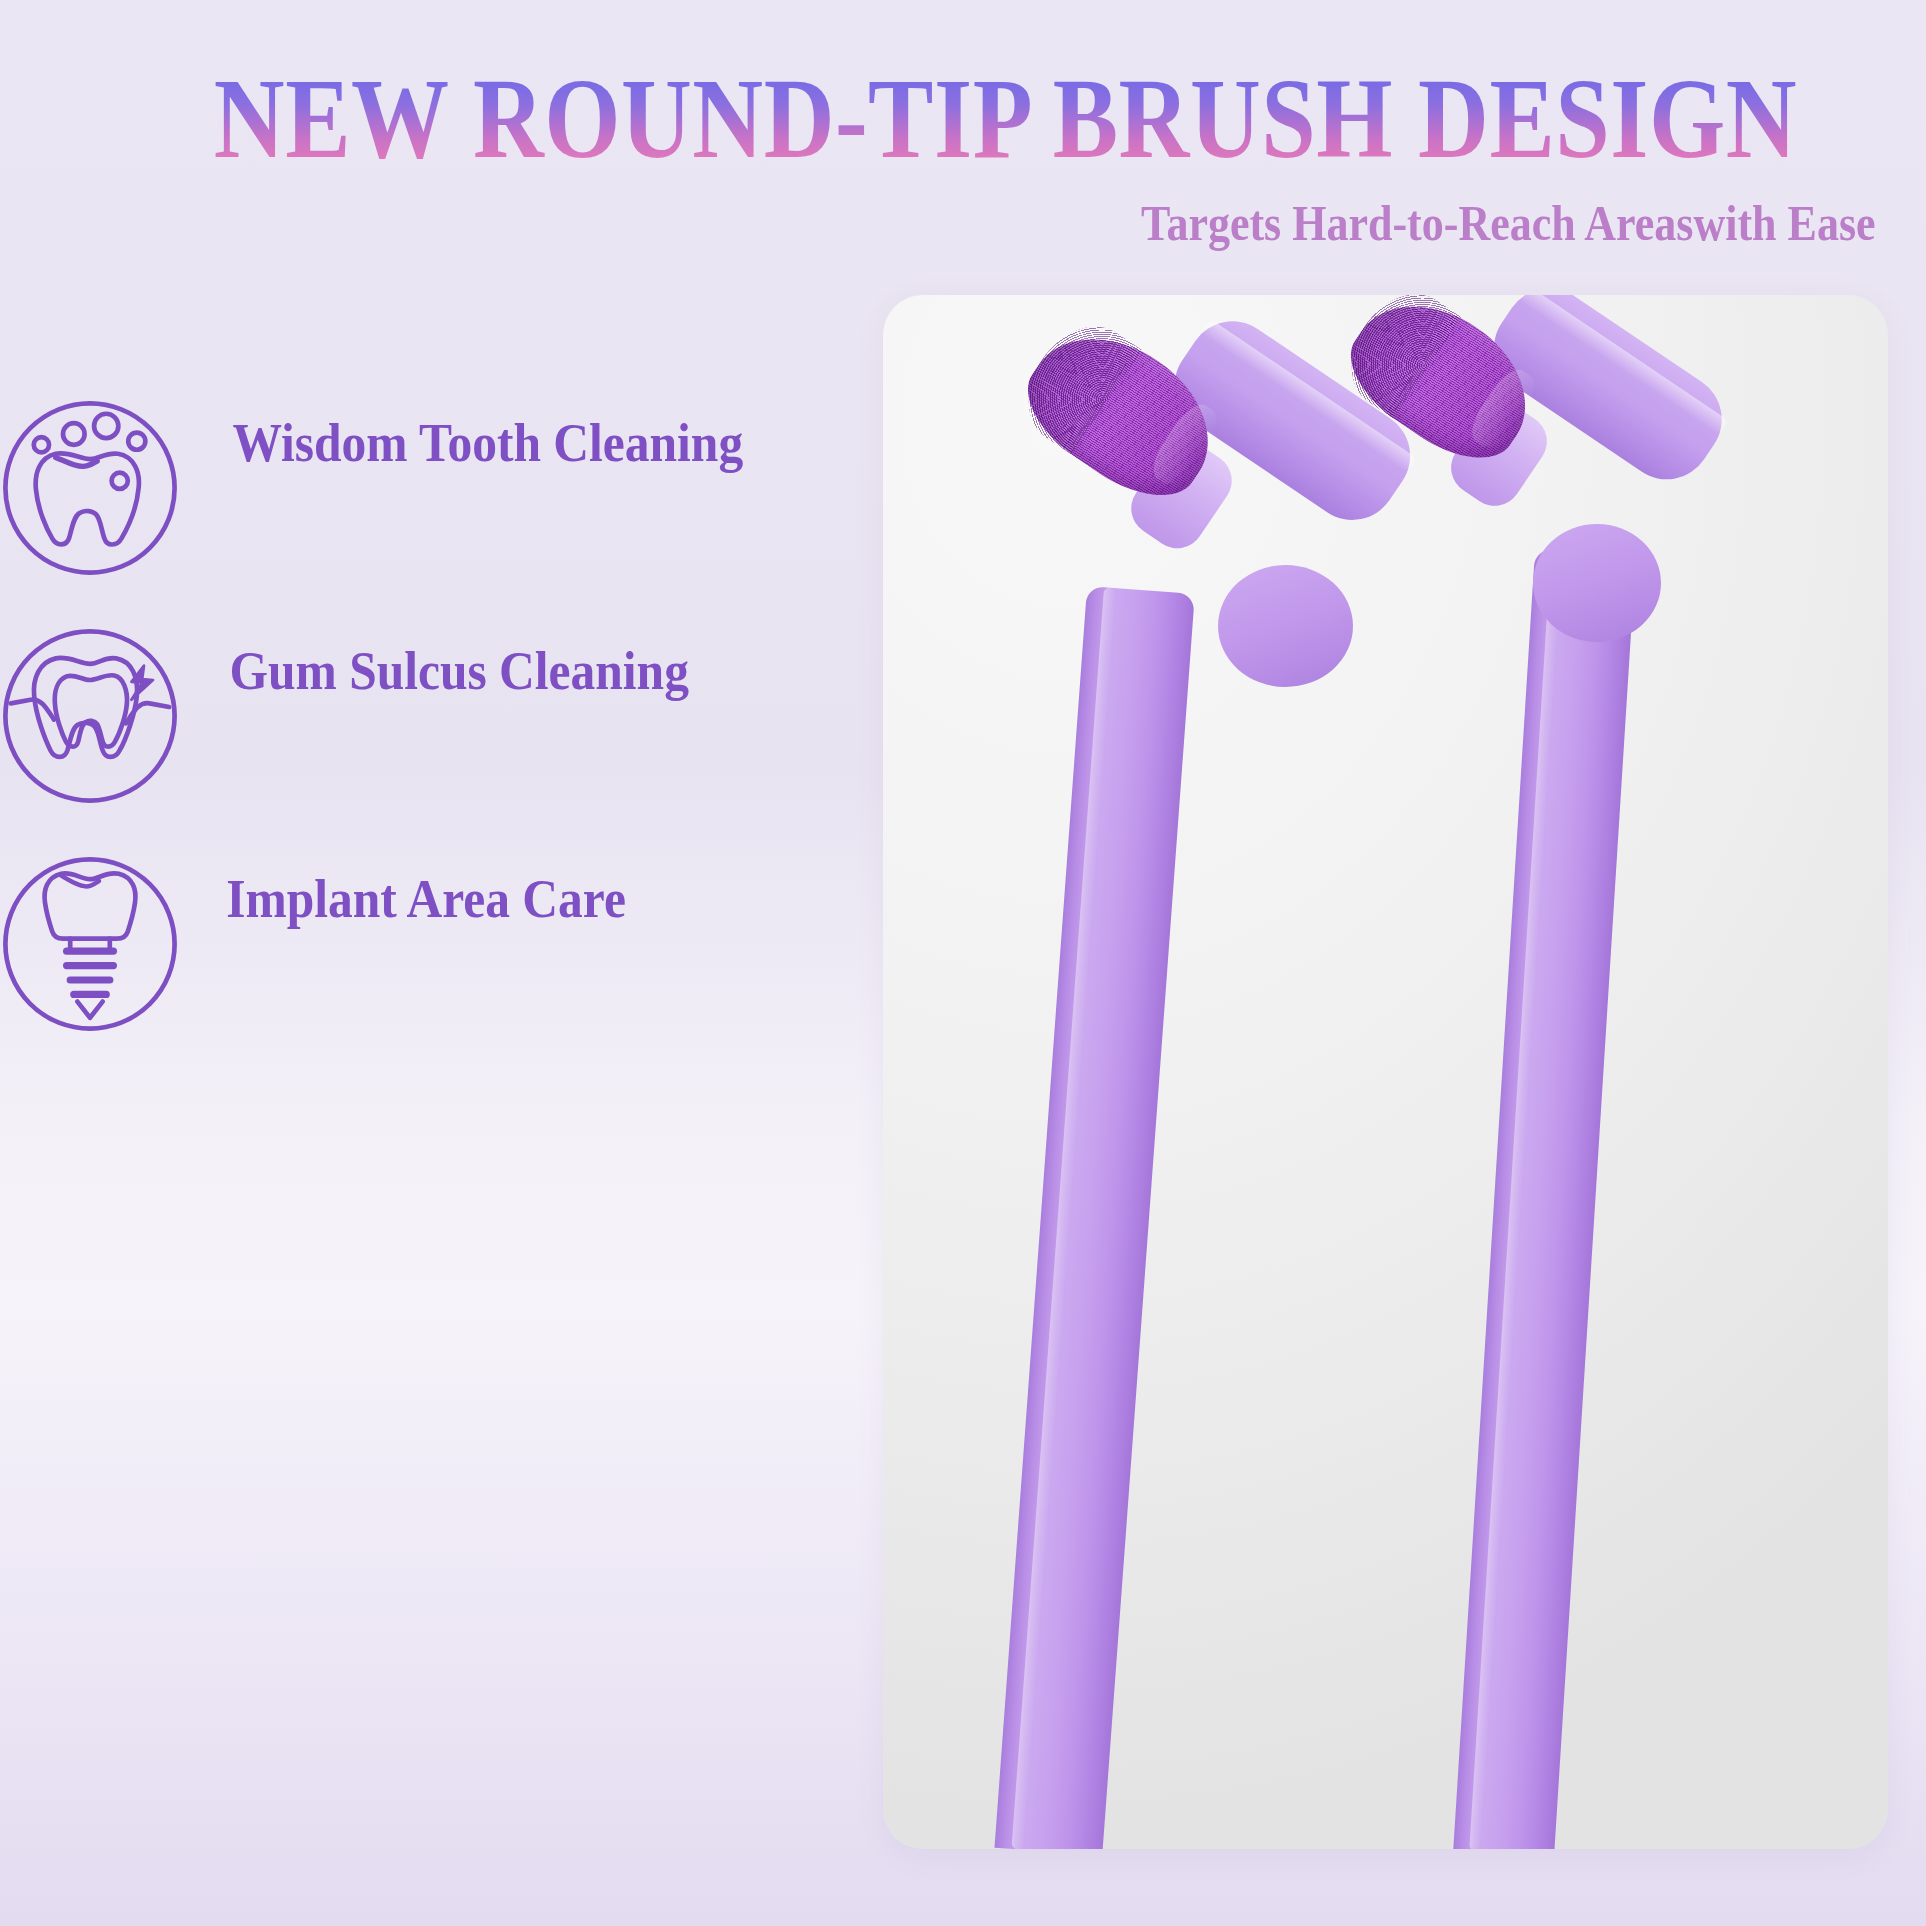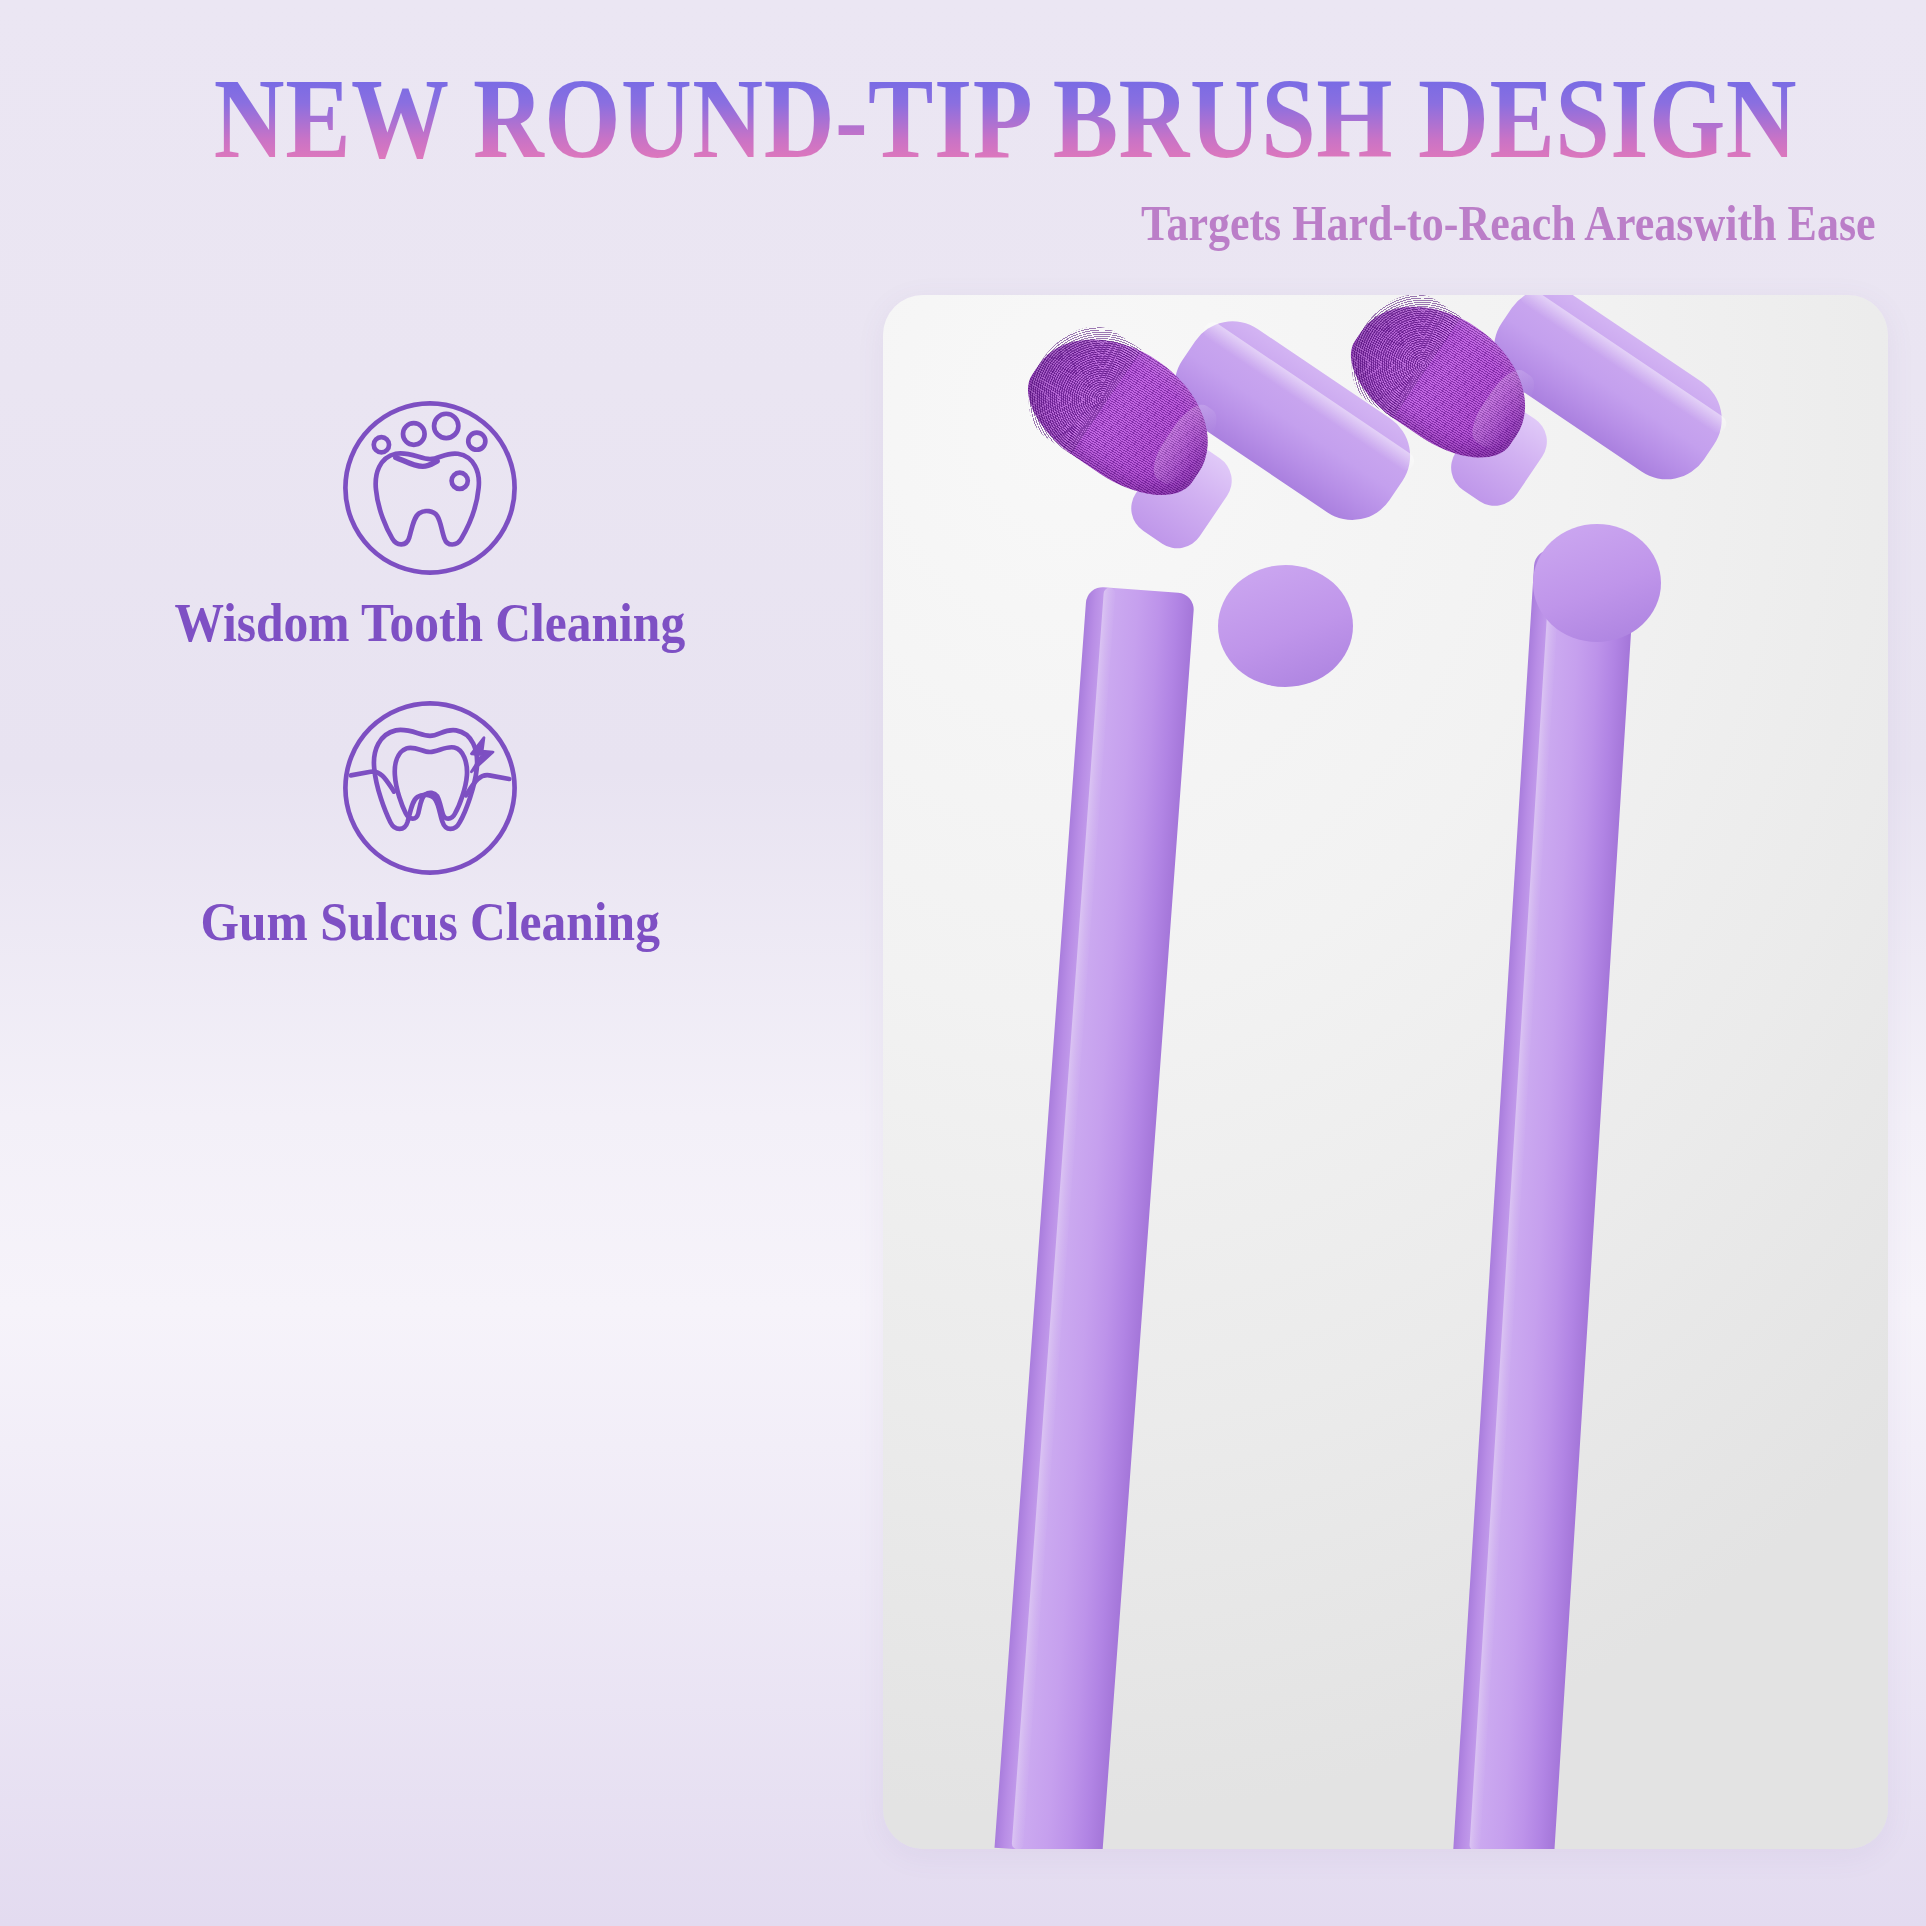--- a/index.html
+++ b/index.html
@@ -34,21 +34,21 @@
     font-size:50px;
     font-weight:700;
     color:#bb7ec8;
     white-space:nowrap;
     transform:scaleX(0.88);
     line-height:1;
   }
 
   
   #features { position:absolute; left:0; top:398px; width:860px; }
-  .feature { width:100%; display:flex; flex-direction:column; align-items:center; }
+  .feature { width:100%; display:flex; flex-direction:row; align-items:flex-start;gap:24px; }
   .feature + .feature { margin-top:48px; }
   .feature-icon { width:180px; height:180px; display:block; }
   .feature-label {
     margin-top:16.7px;
     font-size:55px;
     font-weight:700;
     color:#7e50c4;
     white-space:nowrap;
     transform:scaleX(0.90);
     line-height:1;
@@ -176,20 +176,38 @@
                  C118 53 108 60 100 60 C92 60 83 53 74 56 Z"></path>
         <path d="M12 86 L34 82 C46 80 52 92 60 104"></path>
         <path d="M188 90 L166 86 C154 84 148 96 140 108"></path>
         <path d="M160 44 L146 62 L158 63 L146 82 L170 60 L158 59 Z" fill="#7d4fc2" stroke-width="3"></path>
       </svg>
     </span>
     <span class="feature-label">Gum Sulcus Cleaning</span>
   </div>
 
 
+  <div class="feature">
+    <span class="feature-icon">
+      <svg viewBox="0 0 200 200" width="180" height="180" fill="none" stroke="#7d4fc2" stroke-width="5.2" stroke-linecap="round" stroke-linejoin="round">
+        <circle cx="100" cy="100" r="94"></circle>
+        <path d="M68 22 C52 26 48 40 50 54 C52 68 56 80 58 86 C60 92 64 94 70 94
+                 L130 94 C136 94 140 92 142 86 C144 80 148 68 150 54 C152 40 148 26 132 22
+                 C118 19 110 28 100 28 C90 28 80 19 68 22 Z"></path>
+        <path d="M68 24 C78 30 88 36 96 36 C102 36 106 32 110 30" stroke-width="5"></path>
+        <path d="M78 94 L78 108 L122 108 L122 94"></path>
+        <line x1="74" y1="108" x2="126" y2="108" stroke-width="8"></line>
+        <line x1="74" y1="124" x2="126" y2="124" stroke-width="8"></line>
+        <line x1="78" y1="140" x2="122" y2="140" stroke-width="8"></line>
+        <line x1="82" y1="156" x2="118" y2="156" stroke-width="8"></line>
+        <path d="M86 164 L100 182 L114 164"></path>
+      </svg>
+    </span>
+    <span class="feature-label">Implant Area Care</span>
+  </div>
 
 </div>
 
 <div id="product-card">
 
   <div class="brush">
     <div class="shaft" style="left:204px; top:295px; width:108px; height:1265px; transform:rotate(4.2deg); transform-origin:top center;"></div>
     <div class="joint" style="left:335px; top:270px; width:135px; height:122px;"></div>
     <div class="neck" style="left:263px; top:139px; width:250px; height:113px; transform:rotate(34deg); transform-origin:right center;"></div>
     <div class="collar" style="left:260px; top:148px; width:77px; height:103px; transform:rotate(34deg);"></div>

